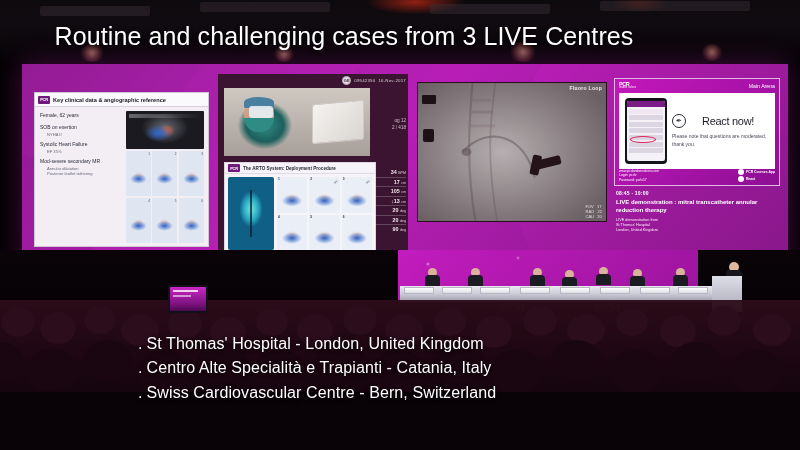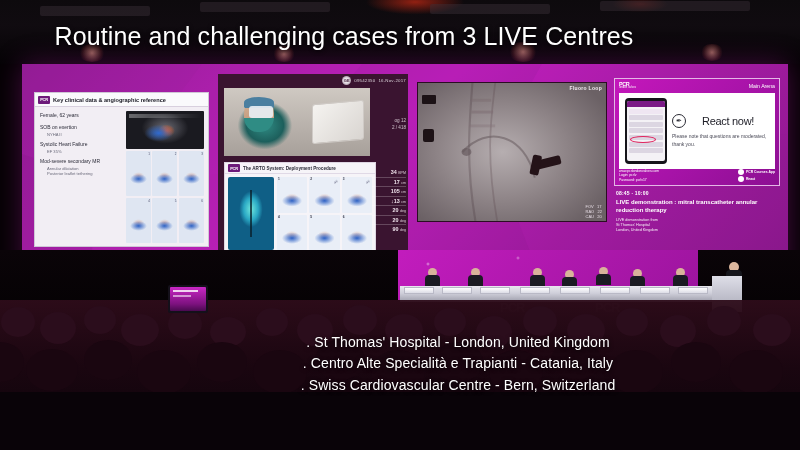--- a/index.html
+++ b/index.html
@@ -333,21 +333,21 @@
   
   #main-title {
     position:absolute; left:0; top:22px; width:688px; text-align:center;
     color:#ffffff; font-size:25px; letter-spacing:.1px;
     text-shadow:0 1px 4px rgba(0,0,0,.85);
   }
   #centre-list {
     position:absolute; left:138px; top:332px; width:640px;
     color:#ffffff; text-shadow:0 1px 4px rgba(0,0,0,.9);
   }
-  #centre-list .line { font-size:14px; line-height:1.52; letter-spacing:.1px; white-space:nowrap;text-align:center; }
+  #centre-list .line { font-size:16px; line-height:1.52; letter-spacing:.1px; white-space:nowrap; }
   #centre-list .line .bullet { margin-right:4px; }
 </style>
 </head>
 <body>
 
 <div id="stage">
 
   <div class="ceiling">
     <div class="truss" style="left:40px;  top:6px;  width:110px;"></div>
     <div class="truss b" style="left:200px; top:2px; width:130px;"></div>

